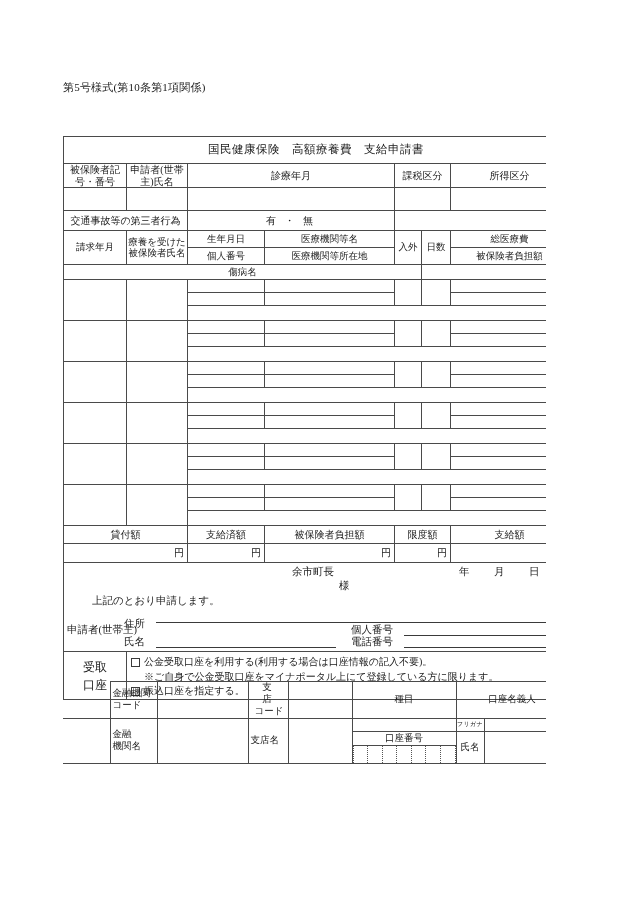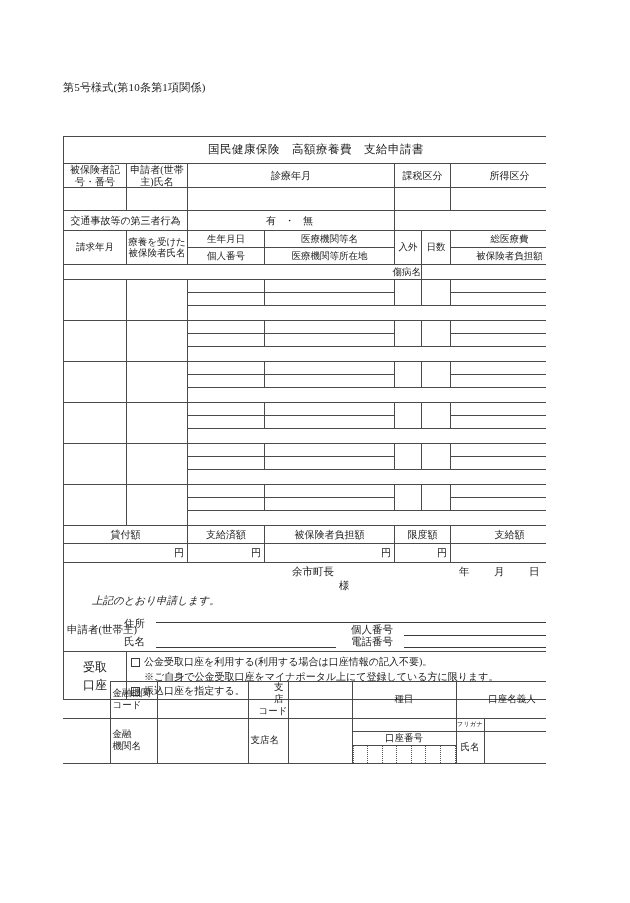--- a/index.html
+++ b/index.html
@@ -40,21 +40,21 @@
   td, th {
     border: 1px solid #4a4a4a;
     padding: 0;
     font-weight: normal;
     text-align: center;
     vertical-align: middle;
     line-height: 1.15;
     overflow: hidden;
   }
   .nb-t { border-top: none; }
-  .nb-l { border-left: none; text-align: right; }
+  .nb-l { border-left: none; }
 
   
   .main-table {
     position: absolute;
     left: 63px;
     top: 136px;
     width: 505px;
   }
   .title-cell {
     height: 26px;
@@ -124,21 +124,20 @@
     left: 395px;
     top: 3px;
     font-size: 10.5px;
     letter-spacing: 7px;
   }
   .decl {
     position: absolute;
     left: 28px;
     top: 32px;
     font-size: 10.5px;
-    font-style: italic;
   }
   .lbl-jusho {
     position: absolute;
     left: 60px;
     top: 48px;
     font-size: 10.5px;
     margin-top: 7px;
   }
   .lbl-applicant {
     position: absolute;
@@ -489,21 +488,21 @@
       <col style="width:84px">
     </colgroup>
     <tbody>
         <tr>
       <td class="bank-cell-2 nb-l nb-t" style="border-left:none;border-top:none"></td>
       <td class="bank-cell-2" style="text-align:left;padding-left:2px">
         <div>金融機関</div>
         <div>コード</div>
       </td>
       <td class="bank-cell-2"></td>
-      <td class="bank-cell-2" style="text-align:right;padding-left:2px">
+      <td class="bank-cell-2" style="text-align:center;padding-left:2px">
         <div class="spread">支　店</div>
         <div>コード</div>
       </td>
       <td class="bank-cell-2"></td>
       <td class="bank-cell">種目</td>
       <td class="bank-cell" colspan="2">口座名義人</td>
     </tr>
     <tr>
       <td class="bank-cell nb-l" rowspan="3" style="border-left:none"></td>
       <td class="bank-cell-2" rowspan="3" style="text-align:left;padding-left:2px">

